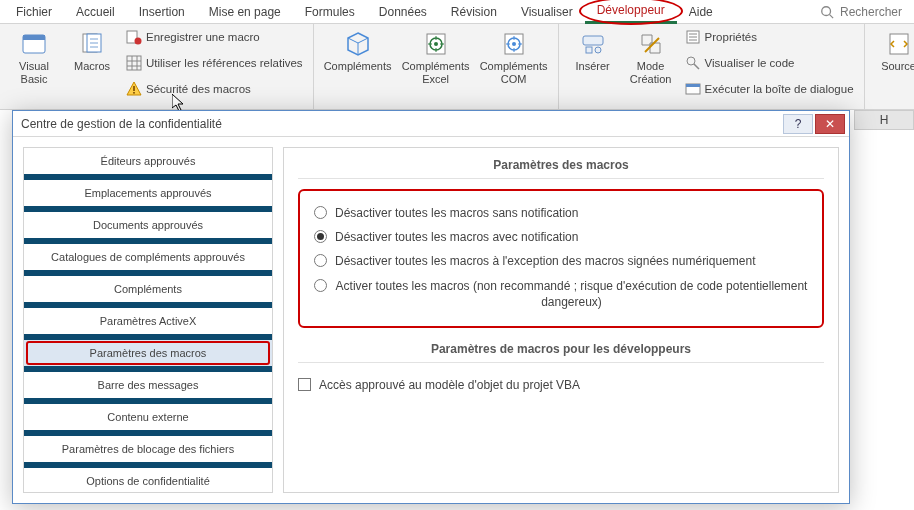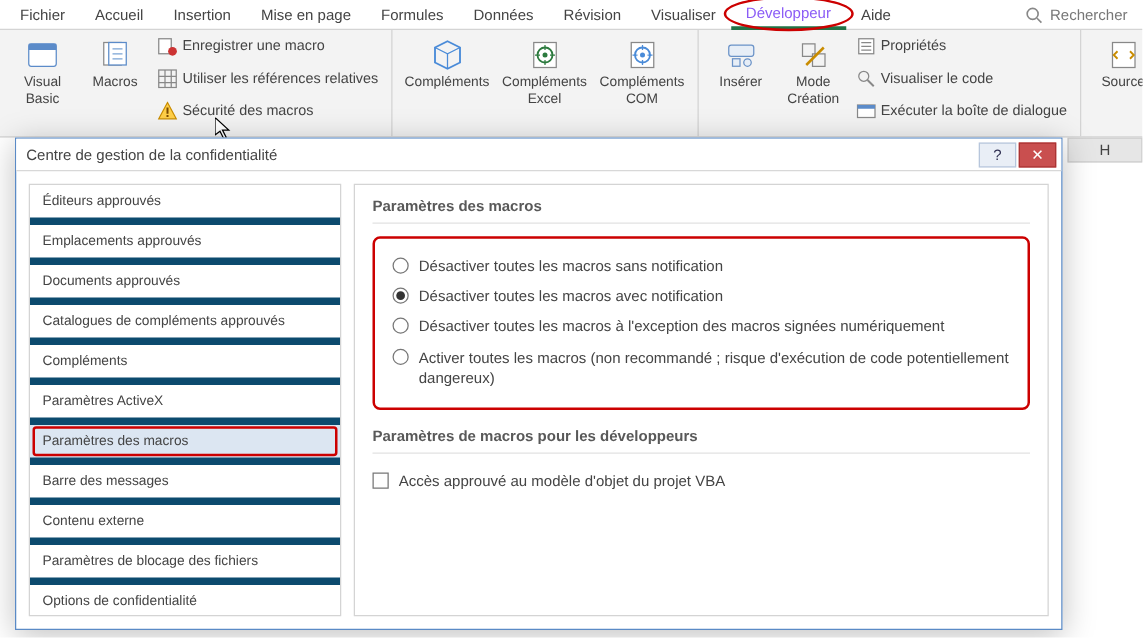--- a/index.html
+++ b/index.html
@@ -1,42 +1,42 @@
 <!DOCTYPE html>
 <html><head>
 <meta charset="utf-8">
 <style>
 * { box-sizing: border-box; margin: 0; padding: 0; font-family: "Segoe UI", Tahoma, sans-serif; }
 body { background: #fff; width: 914px; height: 510px; overflow: hidden; position: relative; font-size: 12px; color: #444; }
 
 
 .ribbon-tabs { display: flex; align-items: center; height: 24px; background: #fff; border-bottom: 1px solid #d4d4d4; padding: 0 4px; gap: 0; }
 .tab { padding: 4px 12px; cursor: pointer; font-size: 12px; color: #444; }
-.tab.active { border-bottom: 3px solid #217346; color: #8b5cf6; }
+.tab.active { border-bottom: 3px solid #217346; color: #b91c1c; }
 .tab.highlight { position: relative; }
 .tab.highlight::after { content: ""; position: absolute; left: -6px; right: -6px; top: -2px; bottom: -4px; border: 2px solid #c00; border-radius: 50%; pointer-events: none; }
 .search-area { margin-left: auto; display: flex; align-items: flex-end; gap: 6px; padding-right: 8px; color: #777; }
 
 
 .ribbon-body { display: flex; height: 86px; background: #f3f3f3; border-bottom: 1px solid #d4d4d4; }
 .ribbon-group { display: flex; flex-direction: column; justify-content: space-between; padding: 4px 8px 2px; border-right: 1px solid #d4d4d4; }
 .ribbon-group .items { display: flex; gap: 6px; align-items: flex-start; flex: 1; }
 .big-btn { display: flex; flex-direction: column; align-items: center; justify-content: flex-start; width: 52px; padding: 2px; cursor: pointer; text-align: center; font-size: 11px; line-height: 1.15; }
 .big-btn .icon { width: 28px; height: 28px; margin-bottom: 2px; display: flex; align-items: center; justify-content: center; }
 .small-btns { display: flex; flex-direction: column; gap: 8px; }
 .small-btn { display: flex; align-items: center; gap: 4px; padding: 1px 2px; cursor: pointer; font-size: 11.5px; white-space: nowrap; }
 .small-btn .sicon { width: 16px; height: 16px; display: flex; align-items: center; justify-content: center; flex-shrink: 0; }
 
 
 .sheet-bg { position: absolute; right: 0; top: 110px; bottom: 0; width: 60px; }
 .colhdr { background: #e6e6e6; border: 1px solid #ccc; text-align: center; font-size: 12px; padding: 2px 0; }
 .rowlabels { position: absolute; left: 0; top: 124px; bottom: 0; width: 18px; }
 
 
-.dialog { position: absolute; left: 12px; top: 110px; width: 838px; height: 394px; background: #fff; border: 1px solid #5a8ac6; box-shadow: 0 4px 24px rgba(0,0,0,.25); }
+.dialog { position: absolute; left: 12px; top: 110px; width: 838px; height: 394px; background: #fff; border: 1px solid #5a8ac6; box-shadow: 0 4px 24px rgba(0,0,0,.25); text-align: center; }
 .titlebar { height: 26px; background: #fff; border-bottom: 1px solid #d8d8d8; display: flex; align-items: center; padding: 0 4px 0 8px; font-size: 12px; }
 .titlebar .spacer { flex: 1; }
 .tbtn { width: 30px; height: 20px; display: flex; align-items: center; justify-content: center; font-size: 12px; cursor: pointer; margin-left: 2px; }
 .tbtn.help { background: #e9eef6; border: 1px solid #b7c6dc; color: #335; }
 .tbtn.close { background: #c94f4f; color: #fff; border: 1px solid #a33; }
 
 .dlg-body { display: flex; height: calc(100% - 26px); padding: 10px; gap: 10px; }
 .sidepanel { width: 250px; border: 1px solid #d4d4d4; overflow: hidden; }
 .sideitem { padding: 7px 10px; border-bottom: 6px solid #0c4a6e; cursor: pointer; font-size: 11px; }
 .sideitem.selected { background: #dce6f2; position: relative; }

